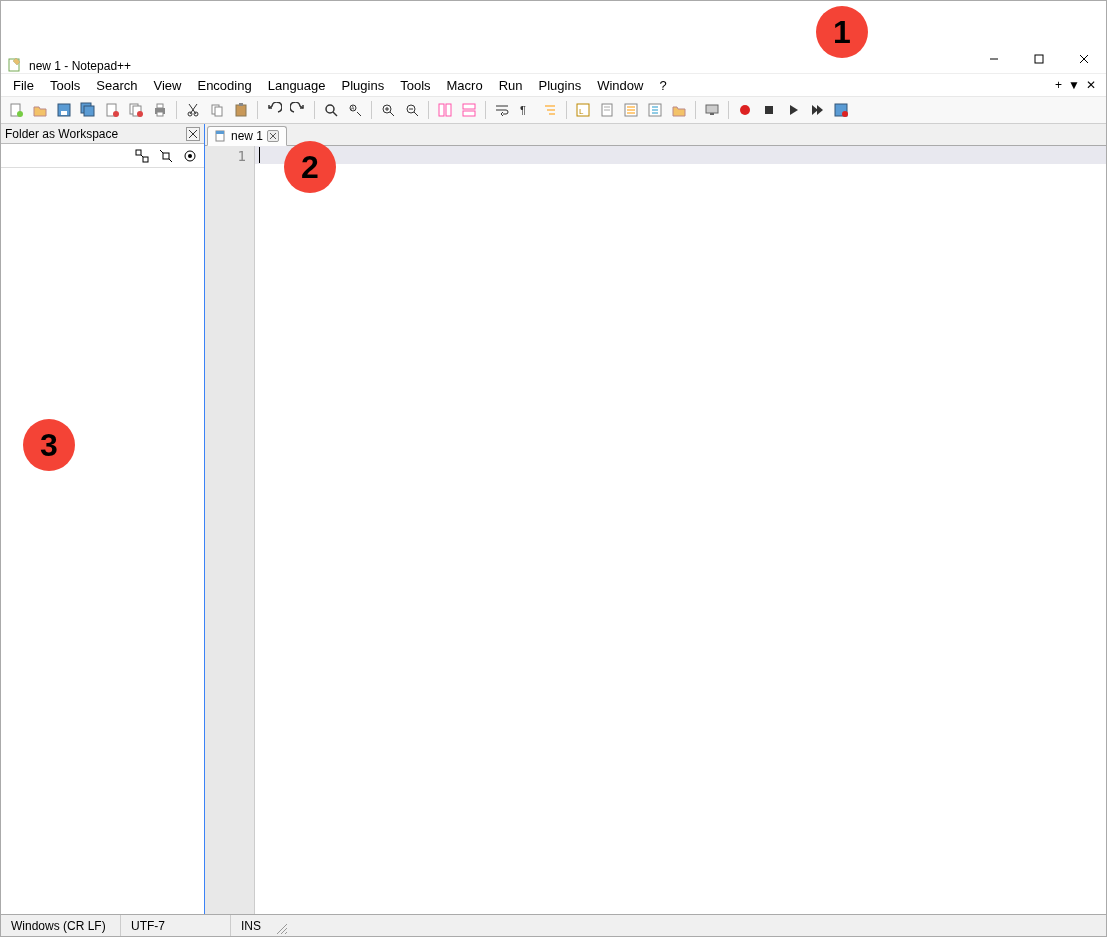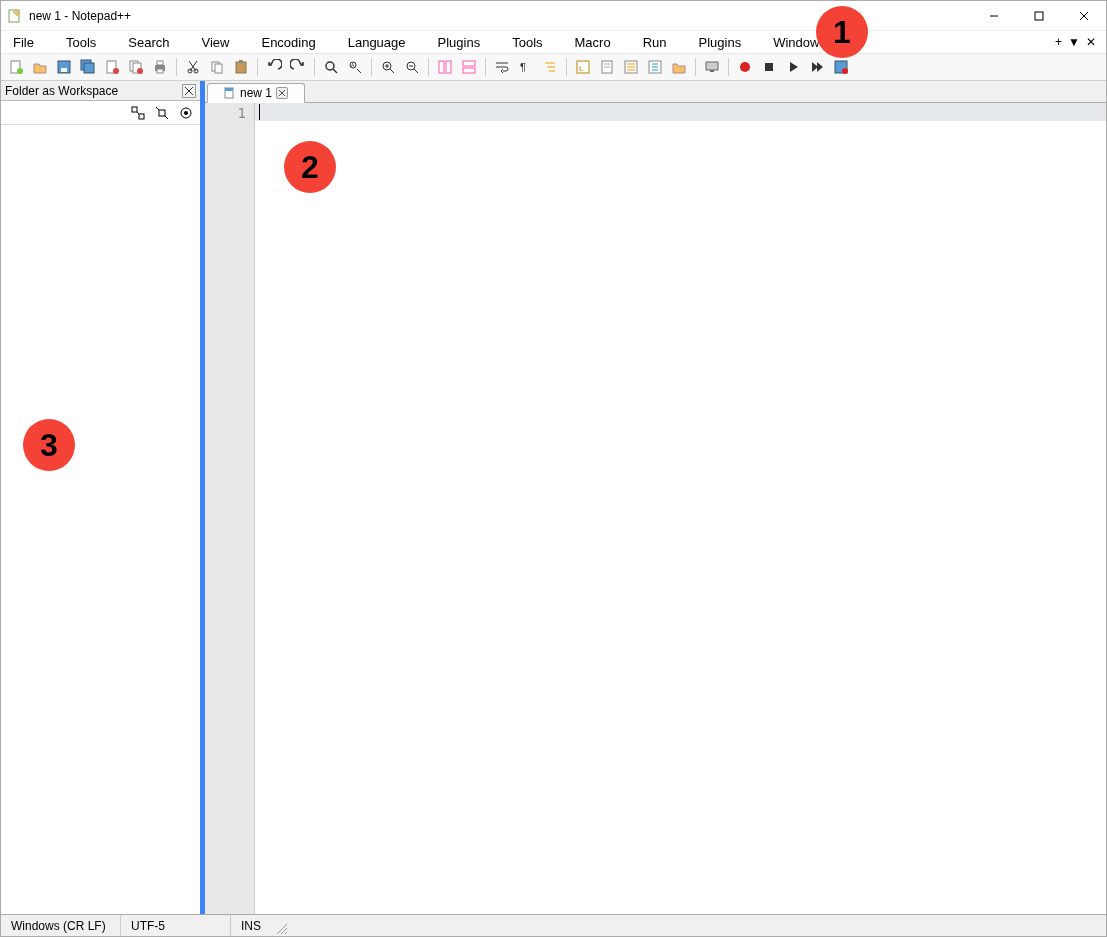--- a/index.html
+++ b/index.html
@@ -13,24 +13,25 @@
     border: 1px solid #aaa;
     position: relative;
     display: flex;
     flex-direction: column;
   }
 
   
   .titlebar {
     height: 30px;
     display: flex;
-    align-items: center;
+    align-items: flex-end;
     padding-left: 6px;
     background: #fff;
     border-bottom: 1px solid #eee;
+    margin-top: 43px;
   }
   .titlebar .app-icon {
     width: 16px; height: 16px;
     margin-right: 6px;
     display:flex; align-items:center; justify-content:center;
   }
   .titlebar .title-text {
     font-size: 12px;
     flex: 0 0 auto;
   }
@@ -43,21 +44,20 @@
     font-size:11px;
   }
 
   
   .menubar {
     height: 22px;
     display:flex;
     align-items:center;
     padding: 0 4px;
     background:#fff;
-    gap:16px;
   }
   .menubar .menu-item {
     padding: 2px 8px;
     font-size:13px;
   }
   .menubar .right-icons {
     margin-left:auto;
     display:flex;
     gap:6px;
     padding-right:6px;
@@ -93,21 +93,21 @@
     flex:1;
     display:flex;
     min-height:0;
   }
 
   
   .sidebar {
     width: 204px;
     display:flex;
     flex-direction:column;
-    border-right:5px solid #3b82f6;
+    border-right:1px solid #3b82f6;
     background:#fff;
   }
   .sidebar-header {
     height:20px;
     display:flex;
     align-items:center;
     padding:0 4px;
     border-bottom:1px solid #bbb;
     background:#f0f0f0;
     font-size:12px;
@@ -148,21 +148,21 @@
     align-items:flex-end;
     background:#f0f0f0;
     border-bottom:1px solid #aaa;
     padding-left:2px;
   }
   .tab {
     height:20px;
     display:flex;
     align-items:center;
     gap:4px;
-    padding:0 16px;
+    padding:0 7px;
     background:#fdfdfd;
     border:1px solid #aaa;
     border-bottom:1px solid #fdfdfd;
     margin-bottom:-1px;
     font-size:12px;
     border-top-left-radius:3px;
     border-top-right-radius:3px;
   }
   .tab .tab-icon {
     width:12px; height:12px;
@@ -571,21 +571,21 @@
       <div class="code-area">
         <div class="code-line current"></div>
         <div class="caret"></div>
       </div>
     </div>
   </div>
 </div>
 
 <div class="statusbar">
   <div class="cell" style="width:120px">Windows (CR LF)</div>
-  <div class="cell" style="width:110px">UTF-5</div>
+  <div class="cell" style="width:110px">UTF-7</div>
   <div class="cell" style="width:40px;border-right:none">INS</div>
   <div class="grip">
     <svg width="12" height="12">
         <line x1="2" y1="12" x2="12" y2="2" stroke="#999"></line>
         <line x1="6" y1="12" x2="12" y2="6" stroke="#999"></line>
         <line x1="10" y1="12" x2="12" y2="10" stroke="#999"></line>
       </svg>
   </div>
 </div>
 

